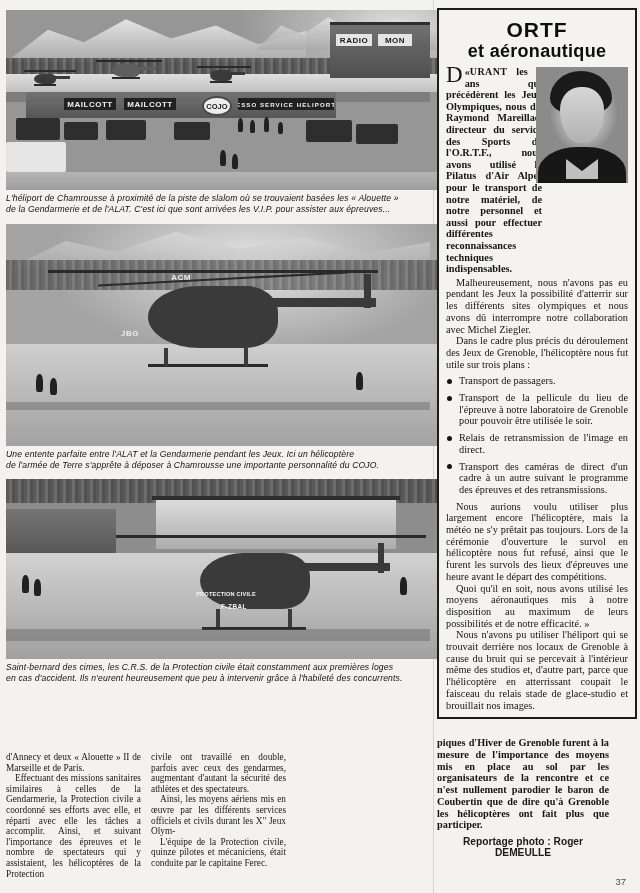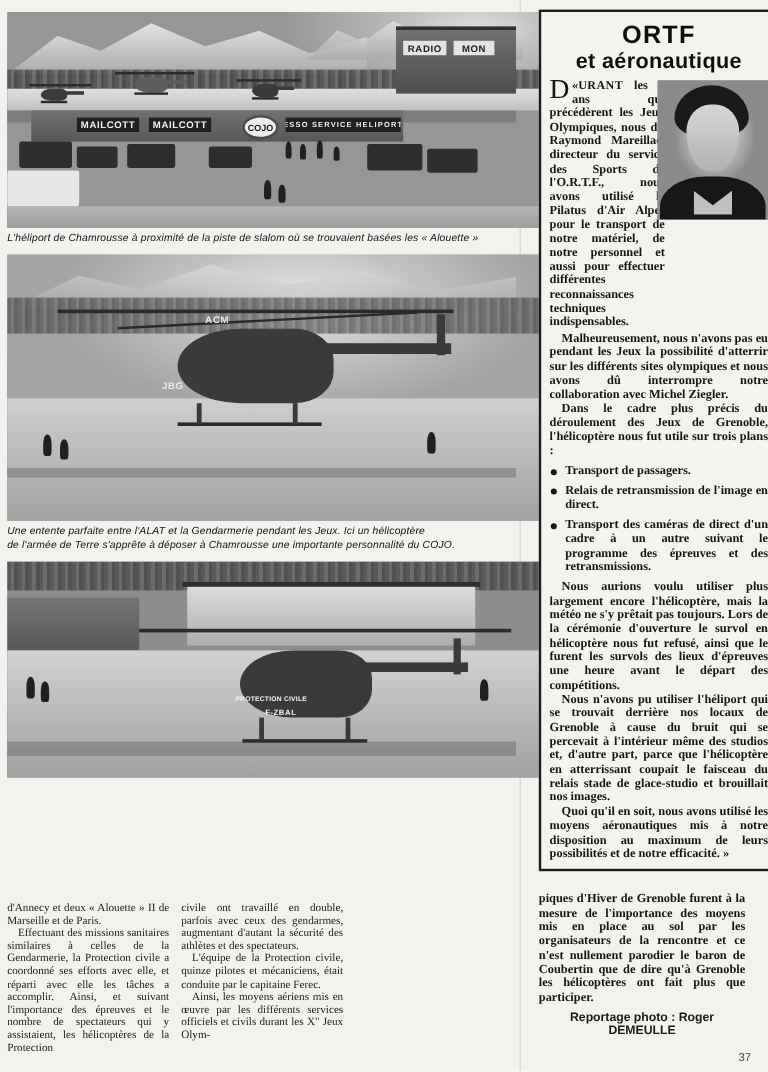--- a/index.html
+++ b/index.html
@@ -86,21 +86,21 @@
     font-size:8.6px;line-height:11.3px;
     color:#111;
     letter-spacing:.15px;
     padding-top:3px;
     width:424px;
   }
   .caption span{display:block;font-style:italic;}
 
   
   .right-col{
-    position:absolute;left:449px;top:8px;width:172px;height:878px;
+    position:absolute;left:437px;top:8px;width:172px;height:878px;
   }
   .ortf-box{
     border:2px solid #1b1d19;
     padding:8px 7px 6px 7px;
     background:#f4f3f0;
     width:182px;
   }
   .ortf-title{
     font-family:"Liberation Sans",sans-serif;
     font-weight:bold;text-align:center;color:#0d0f0c;
@@ -143,21 +143,21 @@
     color:#14160f;
   }
   .dropcap{
     float:left;font-size:23px;line-height:18px;font-weight:normal;
     padding-right:2px;font-family:"Liberation Serif",serif;
   }
   .smallcaps{font-size:10px;letter-spacing:.4px;}
 
   .body-text{
     font-size:10.3px;line-height:11.7px;
-    text-align:justify;font-weight:bold;color:#14160f;
+    text-align:justify;font-weight:normal;color:#14160f;
     margin-top:2px;
   }
   .body-text p{margin:0;text-indent:10px;}
   ul.bullets{list-style:none;margin:5px 0 5px 0;padding:0;}
   ul.bullets li{
     position:relative;padding-left:13px;margin-bottom:5px;
     text-align:justify;
   }
   ul.bullets li .dot{
     position:absolute;left:1px;top:3.5px;width:5px;height:5px;
@@ -255,41 +255,42 @@
         <div class="person" style="left:232px;top:108px;width:5px;height:14px;"></div>
         <div class="person" style="left:244px;top:110px;width:5px;height:13px;"></div>
         <div class="person" style="left:258px;top:107px;width:5px;height:15px;"></div>
         <div class="person" style="left:272px;top:112px;width:5px;height:12px;"></div>
         <div class="person" style="left:214px;top:140px;width:6px;height:16px;"></div>
         <div class="person" style="left:226px;top:144px;width:6px;height:15px;"></div>
         <div class="snowfield" style="top:162px;height:18px;background:linear-gradient(180deg,#b0b3ad,#9a9d97);"></div>
       </div>
       <div class="caption">
         <span>L'héliport de Chamrousse à proximité de la piste de slalom où se trouvaient basées les « Alouette »</span>
+        <span>de la Gendarmerie et de l'ALAT. C'est ici que sont arrivées les V.I.P. pour assister aux épreuves...</span>
       </div>
     </div>
 
     <div class="photo-block">
       <div class="photo photo-2">
         <div class="mountain" style="left:0;top:0;width:424px;height:46px;opacity:.55;"></div>
         <div class="treeline" style="top:36px;height:30px;opacity:.6;"></div>
         <div class="snowfield" style="top:120px;height:102px;background:linear-gradient(180deg,#c9ccc6,#9ea19b);"></div>
 
         <div class="heli" style="left:72px;top:44px;width:270px;height:120px;">
           <div class="rotor" style="left:-30px;top:2px;width:330px;height:3px;"></div>
           <div class="rotor" style="left:20px;top:10px;width:250px;height:2px;transform:rotate(-3deg);"></div>
           <div class="body" style="left:70px;top:18px;width:130px;height:62px;"></div>
           <div class="tail" style="left:186px;top:30px;width:112px;height:9px;"></div>
           <div class="tail" style="left:286px;top:6px;width:7px;height:34px;"></div>
           <div class="skid" style="left:70px;top:96px;width:120px;height:3px;"></div>
           <div class="tail" style="left:86px;top:80px;width:4px;height:18px;"></div>
           <div class="tail" style="left:166px;top:80px;width:4px;height:18px;"></div>
         </div>
         <div class="sign" style="left:160px;top:48px;width:30px;height:12px;font-size:8px;background:transparent;color:#e6e7e3;">ACM</div>
-        <div class="sign" style="left:124px;top:104px;width:28px;height:11px;font-size:8px;background:transparent;color:#e6e7e3;">JBG</div>
+        <div class="sign" style="left:110px;top:104px;width:28px;height:11px;font-size:8px;background:transparent;color:#e6e7e3;">JBG</div>
 
         <div class="person" style="left:30px;top:150px;width:7px;height:18px;"></div>
         <div class="person" style="left:44px;top:154px;width:7px;height:17px;"></div>
         <div class="person" style="left:350px;top:148px;width:7px;height:18px;"></div>
         <div class="slope-shadow" style="left:0;top:178px;width:424px;height:8px;"></div>
       </div>
       <div class="caption">
         <span>Une entente parfaite entre l'ALAT et la Gendarmerie pendant les Jeux. Ici un hélicoptère</span>
         <span>de l'armée de Terre s'apprête à déposer à Chamrousse une importante personnalité du COJO.</span>
       </div>
@@ -313,33 +314,37 @@
           <div class="tail" style="left:132px;top:74px;width:4px;height:18px;"></div>
         </div>
         <div class="sign" style="left:186px;top:110px;width:68px;height:10px;font-size:5.6px;background:transparent;color:#eceee9;letter-spacing:.2px;">PROTECTION CIVILE</div>
         <div class="sign" style="left:206px;top:122px;width:44px;height:10px;font-size:6.4px;background:transparent;color:#eceee9;">F-ZBAL</div>
 
         <div class="person" style="left:16px;top:96px;width:7px;height:18px;"></div>
         <div class="person" style="left:28px;top:100px;width:7px;height:17px;"></div>
         <div class="person" style="left:394px;top:98px;width:7px;height:18px;"></div>
         <div class="slope-shadow" style="left:0;top:150px;width:424px;height:12px;"></div>
       </div>
+      <div class="caption">
+        <span>Saint-bernard des cimes, les C.R.S. de la Protection civile était constamment aux premières loges</span>
+        <span>en cas d'accident. Ils n'eurent heureusement que peu à intervenir grâce à l'habileté des concurrents.</span>
+      </div>
     </div>
 
   </div>
 
   <div class="bottom-cols">
     <div class="bcol">
       <p class="noind">d'Annecy et deux « Alouette » II de Marseille et de Paris.</p>
       <p>Effectuant des missions sanitaires similaires à celles de la Gendarmerie, la Protection civile a coordonné ses efforts avec elle, et réparti avec elle les tâches a accomplir. Ainsi, et suivant l'importance des épreuves et le nombre de spectateurs qui y assistaient, les hélicoptères de la Protection</p>
     </div>
     <div class="bcol">
       <p class="noind">civile ont travaillé en double, parfois avec ceux des gendarmes, augmentant d'autant la sécurité des athlètes et des spectateurs.</p>
+      <p>Ainsi, les moyens aériens mis en œuvre par les différents services officiels et civils durant les X" Jeux Olym-</p>
       <p>L'équipe de la Protection civile, quinze pilotes et mécaniciens, était conduite par le capitaine Ferec.</p>
-      <p>Ainsi, les moyens aériens mis en œuvre par les différents services officiels et civils durant les X" Jeux Olym-</p>
     </div>
   </div>
 
   <div class="right-col">
 
     <div class="ortf-box">
 
       <div class="ortf-title">
         <div class="l1">ORTF</div>
         <div class="l2">et aéronautique</div>
@@ -356,34 +361,38 @@
       </div>
 
       <div class="body-text">
         <p>Malheureusement, nous n'avons pas eu pendant les Jeux la possibilité d'atterrir sur les différents sites olympiques et nous avons dû interrompre notre collaboration avec Michel Ziegler.</p>
         <p>Dans le cadre plus précis du déroulement des Jeux de Grenoble, l'hélicoptère nous fut utile sur trois plans :</p>
 
         <ul class="bullets">
           <li>
             <span class="dot"></span>
             <span>Transport de passagers.</span>
+          </li>
+          <li>
+            <span class="dot"></span>
+            <span>Transport de la pellicule du lieu de l'épreuve à notre laboratoire de Grenoble pour pouvoir être utilisée le soir.</span>
           </li>
           <li>
             <span class="dot"></span>
             <span>Relais de retransmission de l'image en direct.</span>
           </li>
           <li>
             <span class="dot"></span>
             <span>Transport des caméras de direct d'un cadre à un autre suivant le programme des épreuves et des retransmissions.</span>
           </li>
         </ul>
 
         <p>Nous aurions voulu utiliser plus largement encore l'hélicoptère, mais la météo ne s'y prêtait pas toujours. Lors de la cérémonie d'ouverture le survol en hélicoptère nous fut refusé, ainsi que le furent les survols des lieux d'épreuves une heure avant le départ des compétitions.</p>
+        <p>Quoi qu'il en soit, nous avons utilisé les moyens aéronautiques mis à notre disposition au maximum de leurs possibilités et de notre efficacité. »</p>
         <p>Nous n'avons pu utiliser l'héliport qui se trouvait derrière nos locaux de Grenoble à cause du bruit qui se percevait à l'intérieur même des studios et, d'autre part, parce que l'hélicoptère en atterrissant coupait le faisceau du relais stade de glace-studio et brouillait nos images.</p>
-        <p>Quoi qu'il en soit, nous avons utilisé les moyens aéronautiques mis à notre disposition au maximum de leurs possibilités et de notre efficacité. »</p>
       </div>
 
     </div>
 
     <div class="after-box">
       <p class="noind" style="margin:0;text-indent:0;">piques d'Hiver de Grenoble furent à la mesure de l'importance des moyens mis en place au sol par les organisateurs de la rencontre et ce n'est nullement parodier le baron de Coubertin que de dire qu'à Grenoble les hélicoptères ont fait plus que participer.</p>
     </div>
 
     <div class="byline">
       <div class="credit">Reportage photo : Roger DEMEULLE</div>

